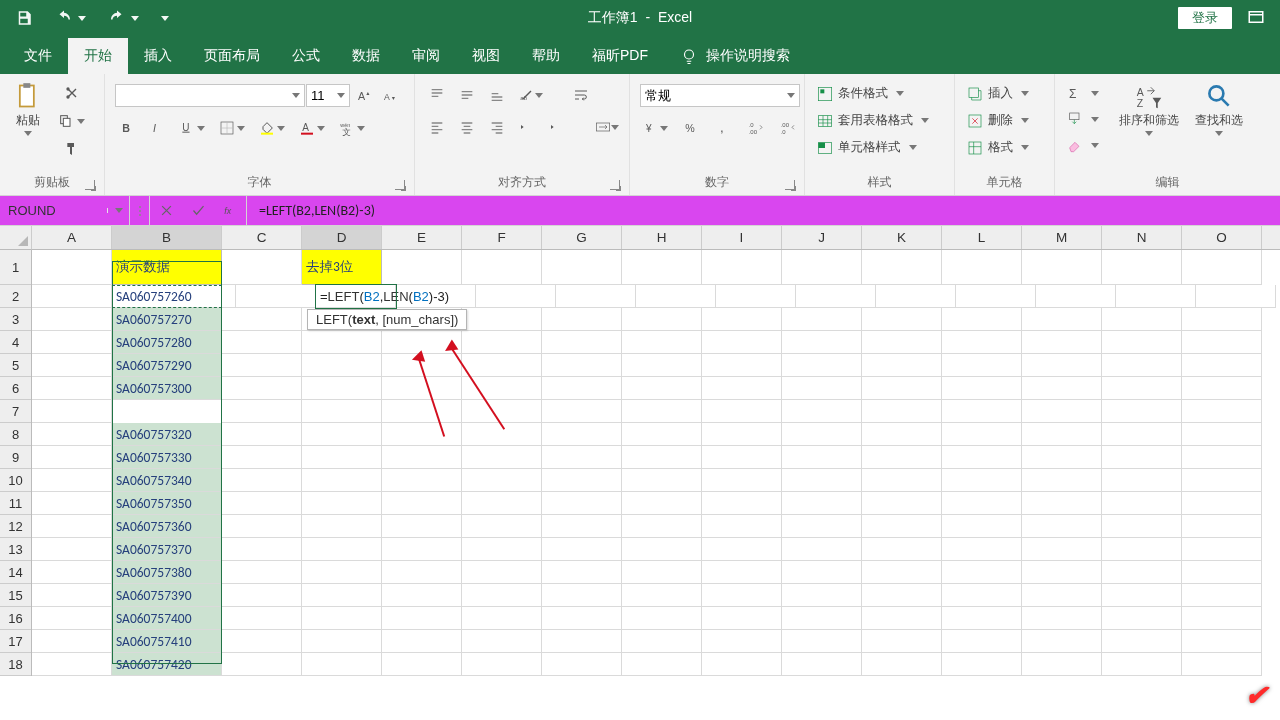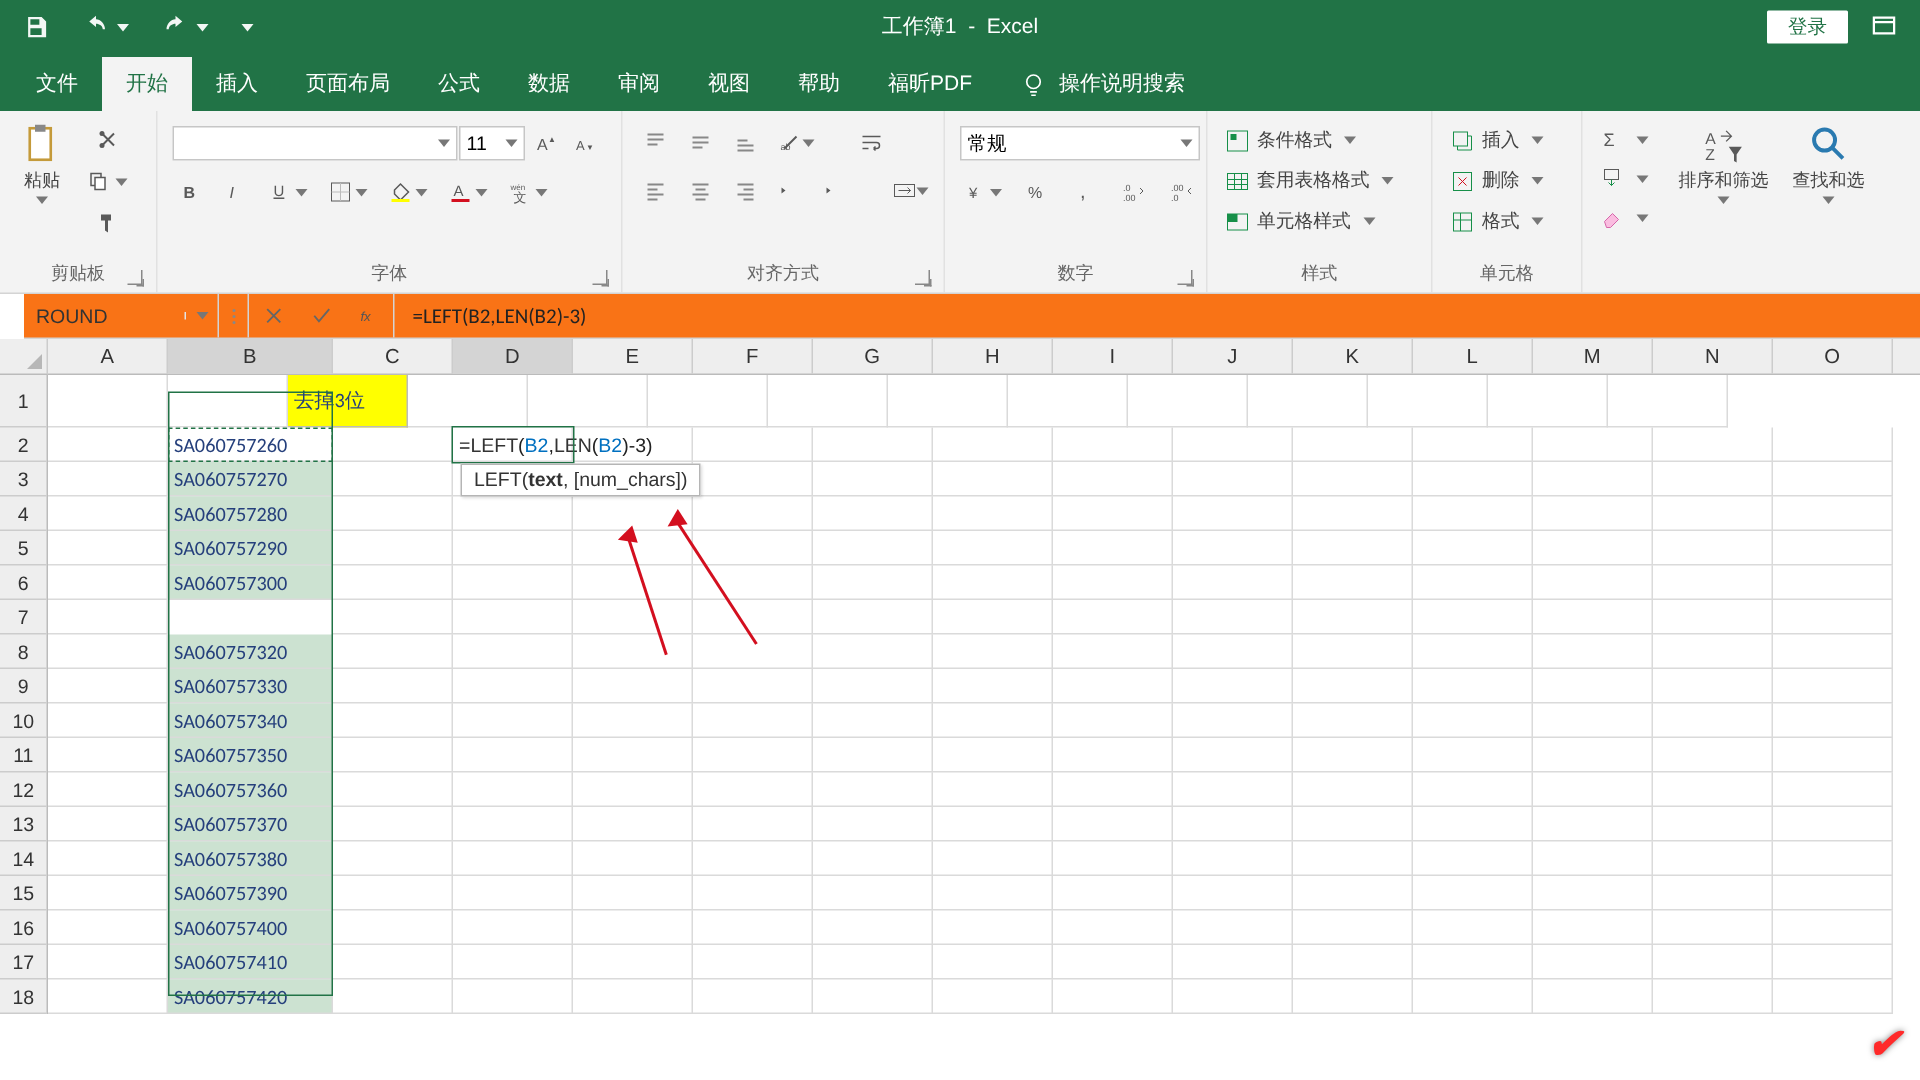--- a/index.html
+++ b/index.html
@@ -39,21 +39,21 @@
   .btn.big svg { width:28px; height:28px; }
   .sel { background:#fff; border:1px solid #c6c6c6; font-size:13px; height:23px; display:flex; align-items:center; padding:0 4px; }
   .sel .dd { margin-left:auto; }
   .dd { width:0; height:0; border-left:4px solid transparent; border-right:4px solid transparent; border-top:5px solid #777; }
 
   .list-btn { display:flex; align-items:center; gap:5px; font-size:12.5px; color:#444; padding:3px 4px; cursor:pointer;}
   .list-btn svg { width:16px; height:16px; fill:#168f48; }
   .list-btn .dd{ margin-left:3px;}
 
   
-  .fxbar { height:30px; background:#f97316; border-bottom:1px solid #d4d4d4; display:flex; align-items:stretch;margin-left:16px; }
+  .fxbar { height:30px; background:#d946ef; border-bottom:1px solid #d4d4d4; display:flex; align-items:stretch; }
   .namebox-wrap { width:130px; border-right:1px solid #d4d4d4; display:flex; align-items:center; }
   .namebox { flex:1; padding:0 8px; font-size:13px; color:#333; }
   .namebox-dd { width:22px; display:flex; align-items:center; justify-content:center; border-left:1px solid #e4e4e4;}
   .fx-expand { width:20px; border-right:1px solid #d4d4d4; display:flex; align-items:center; justify-content:center;}
   .fx-btns { display:flex; align-items:center; border-right:1px solid #d4d4d4;justify-content:center; }
   .fx-btns .b { width:32px; display:flex; align-items:center; justify-content:center; height:100%; }
   .fx-btns svg { width:15px; height:15px; fill:#666; }
   .fx-input { flex:1; display:flex; align-items:center; padding:0 12px; font-size:14px; color:#222; font-family: Calibri, sans-serif;}
 
   
@@ -466,20 +466,21 @@
       </div>
       <div class="btn big">
         <svg viewBox="0 0 32 32">
             <circle cx="13" cy="13" r="8" fill="none" stroke="#2a7ab0" stroke-width="3"></circle>
             <path d="M19 19l8 8" stroke="#2a7ab0" stroke-width="3"></path>
           </svg>
         <span>查找和选</span>
           <span class="dd"></span>
       </div>
     </div>
+    <div class="label"><span>编辑</span></div>
   </div>
 </div>
 
 <div class="fxbar">
   <div class="namebox-wrap">
     <div class="namebox">ROUND</div>
     <div class="namebox-dd">
         <span class="dd"></span>
       </div>
   </div>
@@ -548,37 +549,38 @@
         <div class="ch" style="width: 80px;">J</div>
         <div class="ch" style="width: 80px;">K</div>
         <div class="ch" style="width: 80px;">L</div>
         <div class="ch" style="width: 80px;">M</div>
         <div class="ch" style="width: 80px;">N</div>
         <div class="ch" style="width: 80px;">O</div>
       </div>
     <div class="cells" id="cells">
         <div class="cell-row tall">
           <div class="cell" style="width: 80px;"></div>
+          <div class="cell hdr-yellow" style="width: 110px;">演示数据</div>
           <div class="cell" style="width: 80px;"></div>
           <div class="cell hdr-yellow" style="width: 80px;">去掉3位</div>
           <div class="cell" style="width: 80px;"></div>
           <div class="cell" style="width: 80px;"></div>
           <div class="cell" style="width: 80px;"></div>
           <div class="cell" style="width: 80px;"></div>
           <div class="cell" style="width: 80px;"></div>
           <div class="cell" style="width: 80px;"></div>
           <div class="cell" style="width: 80px;"></div>
           <div class="cell" style="width: 80px;"></div>
           <div class="cell" style="width: 80px;"></div>
           <div class="cell" style="width: 80px;"></div>
           <div class="cell" style="width: 80px;"></div>
         </div>
         <div class="cell-row">
           <div class="cell" style="width: 80px;"></div>
-          <div class="cell data-sel first" style="width: 110px;">SA060757260</div>
+          <div class="cell data-sel first" style="width: 124px;">SA060757260</div>
           <div class="cell" style="width: 80px;"></div>
           <div class="cell edit-cell" style="width: 80px;">
             <span>=</span>
             <span class="func">LEFT</span>
             <span>(</span>
             <span class="ref-b">B2</span>
             <span>,</span>
             <span class="func">LEN</span>
             <span>(</span>
             <span class="ref-b2">B2</span>

